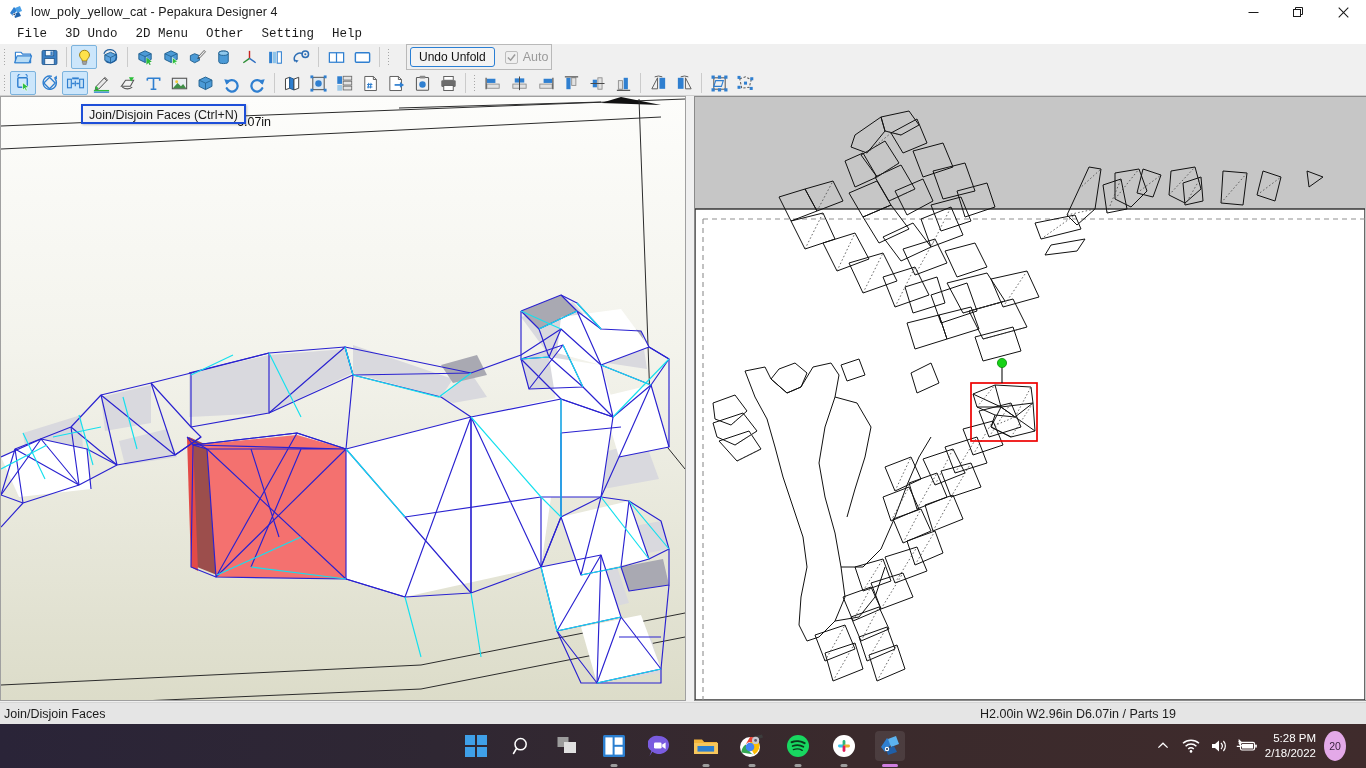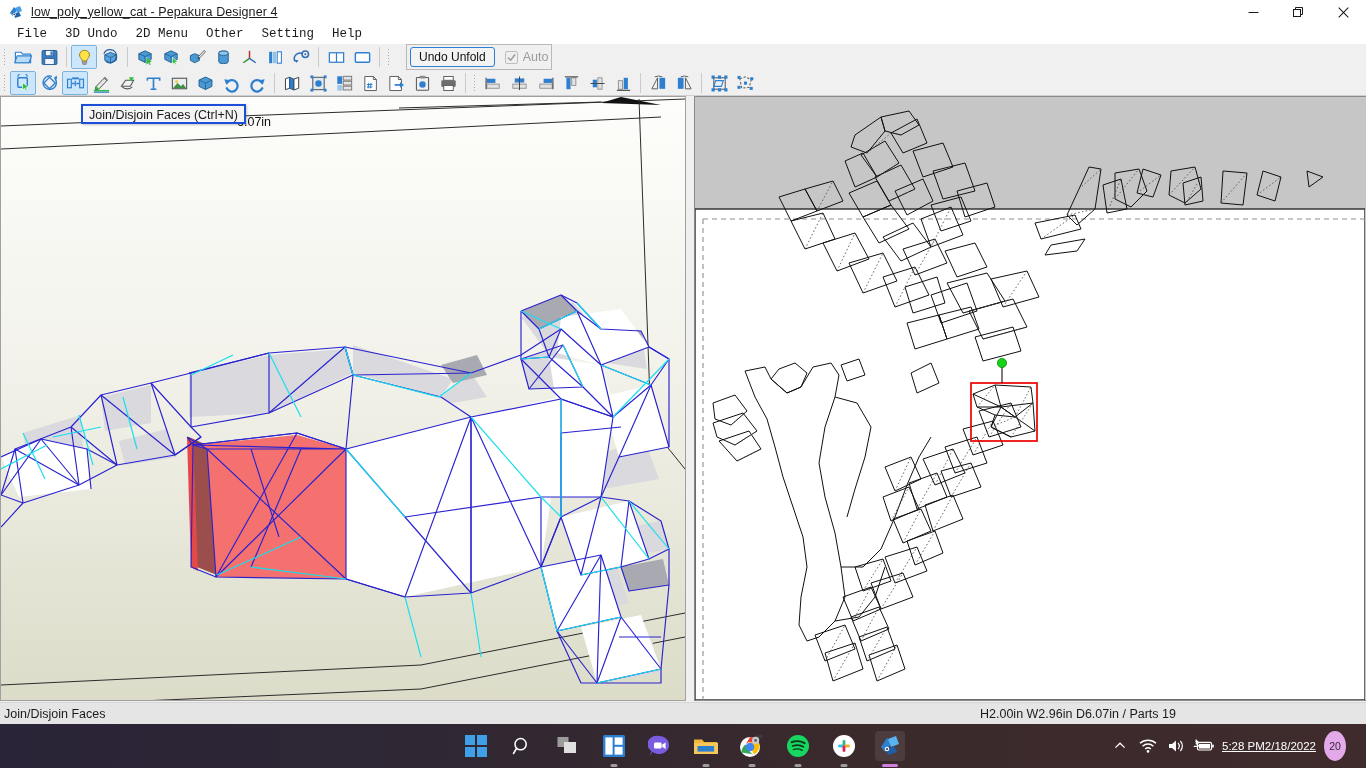--- a/index.html
+++ b/index.html
@@ -17,21 +17,20 @@
     background:#ffffff; display:flex; align-items:center;
   }
   #app-icon{
     width:16px; height:16px; margin-left:8px; margin-right:7px;
     position:relative; flex:0 0 auto;
   }
   #app-icon svg{ display:block; }
   #title-text{
     font-size:12.5px; color:#1b1b1b; white-space:nowrap;
     letter-spacing:0.1px;
-    text-decoration:underline;
   }
   #win-buttons{ margin-left:auto; display:flex; height:24px; }
   .win-btn{
     width:45px; height:24px; display:flex; align-items:center; justify-content:center;
     color:#1b1b1b;
   }
   .win-btn svg{ display:block; }
 
   
   #menubar{
@@ -151,22 +150,22 @@
     position:absolute; bottom:-6px; left:50%; transform:translateX(-50%);
     width:7px; height:3px; border-radius:2px; background:#9d9d9d;
   }
   .tk-dot.wide{ width:16px; background:#cf7ee0; }
   #tray{
     position:absolute; right:6px; display:flex; align-items:center; gap:0px;
     color:#ffffff;
   }
   .tray-ic{ width:28px; height:34px; display:flex; align-items:center; justify-content:center; }
   #clock{
-    display:flex; flex-direction:row; align-items:flex-end;
-    font-size:11.5px; color:#fff; line-height:15px; padding:0 8px 0 4px;text-decoration:underline;
+    display:flex; flex-direction:column; align-items:flex-end;
+    font-size:11.5px; color:#fff; line-height:15px; padding:0 8px 0 4px;
   }
   #notif-badge{
     width:22px; height:30px; border-radius:50%; background:#e3a9e8; color:#3a2340;
     font-size:10.5px; display:flex; align-items:center; justify-content:center;
     margin-right:14px; font-weight:normal;
   }
 </style>
 </head>
 <body>
 

